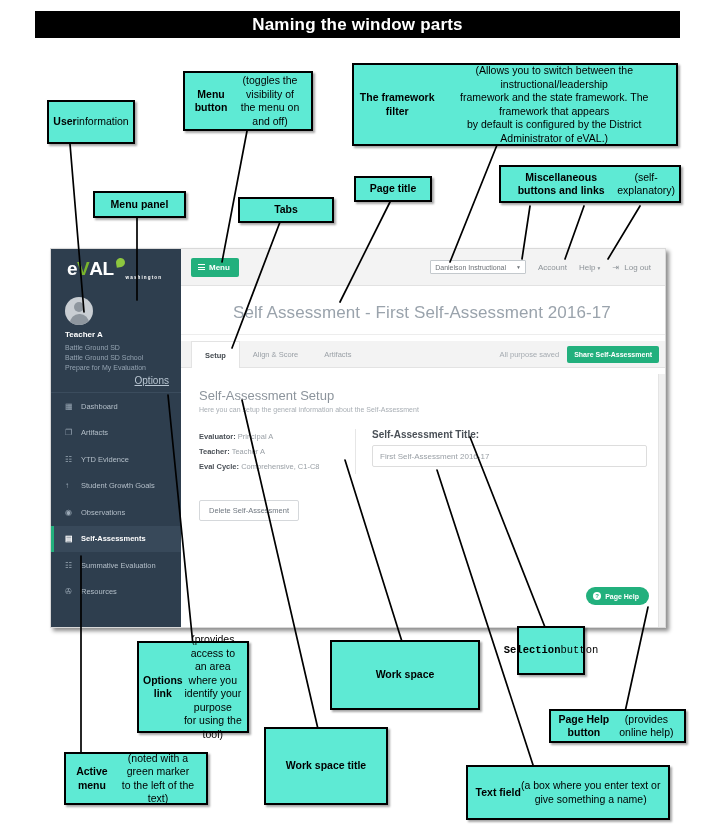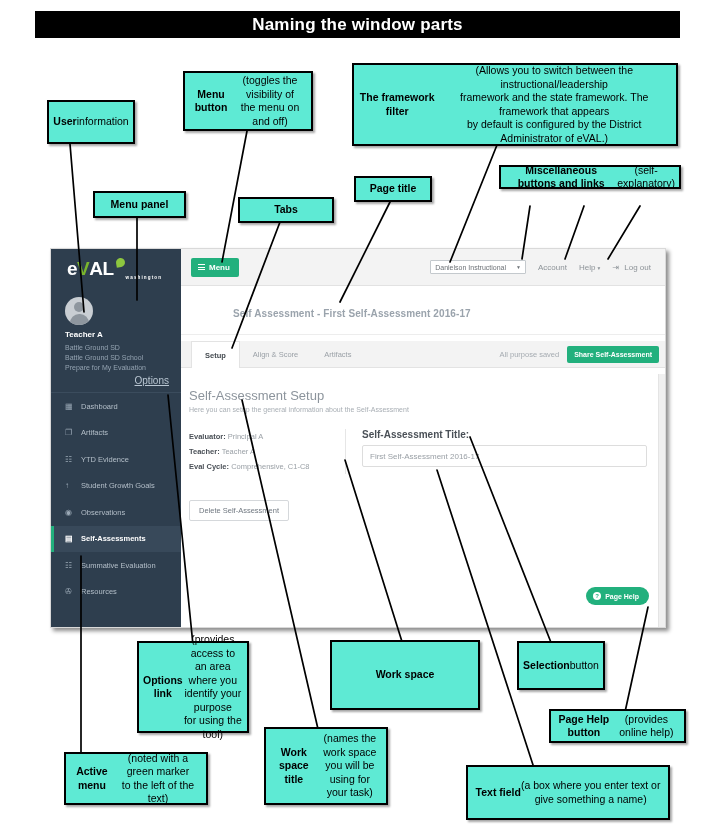--- a/index.html
+++ b/index.html
@@ -277,23 +277,23 @@
   #page-title-bar {
     height: 42px;
     background: #ffffff;
     display: flex;
     align-items: center;
     padding-left: 16px;
     border-bottom: 1px solid #ededed;
     flex: 0 0 42px;
   }
   #page-title {
-    font-size: 10px;
+    font-size: 17px;
     color: #9aa3ac;
-    font-weight: bold;
+    font-weight: normal;
     letter-spacing: 0.1px;
     margin-left: 36px;
   }
 
   #tab-bar {
     height: 26px;
     background: #f3f3f3;
     border-bottom: 1px solid #e3e3e3;
     display: flex;
     align-items: stretch;
@@ -331,21 +331,21 @@
     font-size: 7px;
     font-weight: bold;
     padding: 5px 7px;
     border-radius: 2px;
     white-space: nowrap;
   }
 
   #work-space {
     flex: 1;
     background: #ffffff;
-    padding: 14px 18px 0 8px;
+    padding: 14px 18px 0 18px;
     position: relative;
     overflow: hidden;
   }
   #ws-title {
     font-size: 13px;
     color: #8c949c;
     margin-bottom: 3px;
   }
   #ws-subtitle {
     font-size: 7px;
@@ -497,51 +497,48 @@
   <span class="ct">Page title</span>
 </div>
 
 <div class="callout" style="left:352px; top:63px; width:326px; height:83px;">
   <span class="ct">The framework filter</span>
   <span class="cb" style="white-space:pre-line;">(Allows you to switch between the instructional/leadership
 framework and the state framework. The framework that appears
 by default is configured by the District Administrator of eVAL.)</span>
 </div>
 
-<div class="callout" style="left:499px; top:165px; width:182px; height:24px;">
+<div class="callout" style="left:499px; top:165px; width:182px; height:38px;">
   <span class="ct">Miscellaneous buttons and links</span>
   <span class="cb">(self-explanatory)</span>
 </div>
 
 <div class="callout" style="left:137px; top:641px; width:112px; height:92px;">
   <span class="ct">Options link</span>
   <span class="cb" style="white-space:pre-line;">(provides access to
 an area where you
 identify your purpose
 for using the tool)</span>
 </div>
 
 <div class="callout" style="left:64px; top:752px; width:144px; height:53px;">
   <span class="ct">Active menu</span>
   <span class="cb" style="white-space:pre-line;">(noted with a green marker
 to the left of the text)</span>
 </div>
 
 <div class="callout" style="left:264px; top:727px; width:124px; height:78px;">
   <span class="ct">Work space title</span>
-  <span class="cb" style="white-space:pre-line;">(names the work space
-you will be using for
-your task)</span>
 </div>
 
 <div class="callout" style="left:330px; top:640px; width:150px; height:70px;">
   <span class="ct">Work space</span>
 </div>
 
-<div class="callout" style="left:517px; top:641px; width:88px; height:49px;">
+<div class="callout" style="left:517px; top:626px; width:68px; height:49px;font-family:Liberation Mono, monospace;">
   <span class="ct">Selection</span>
   <span class="cb">button</span>
 </div>
 
 <div class="callout" style="left:549px; top:709px; width:137px; height:34px;">
   <span class="ct">Page Help button</span>
   <span class="cb">(provides online help)</span>
 </div>
 
 <div class="callout" style="left:466px; top:765px; width:204px; height:55px;">

